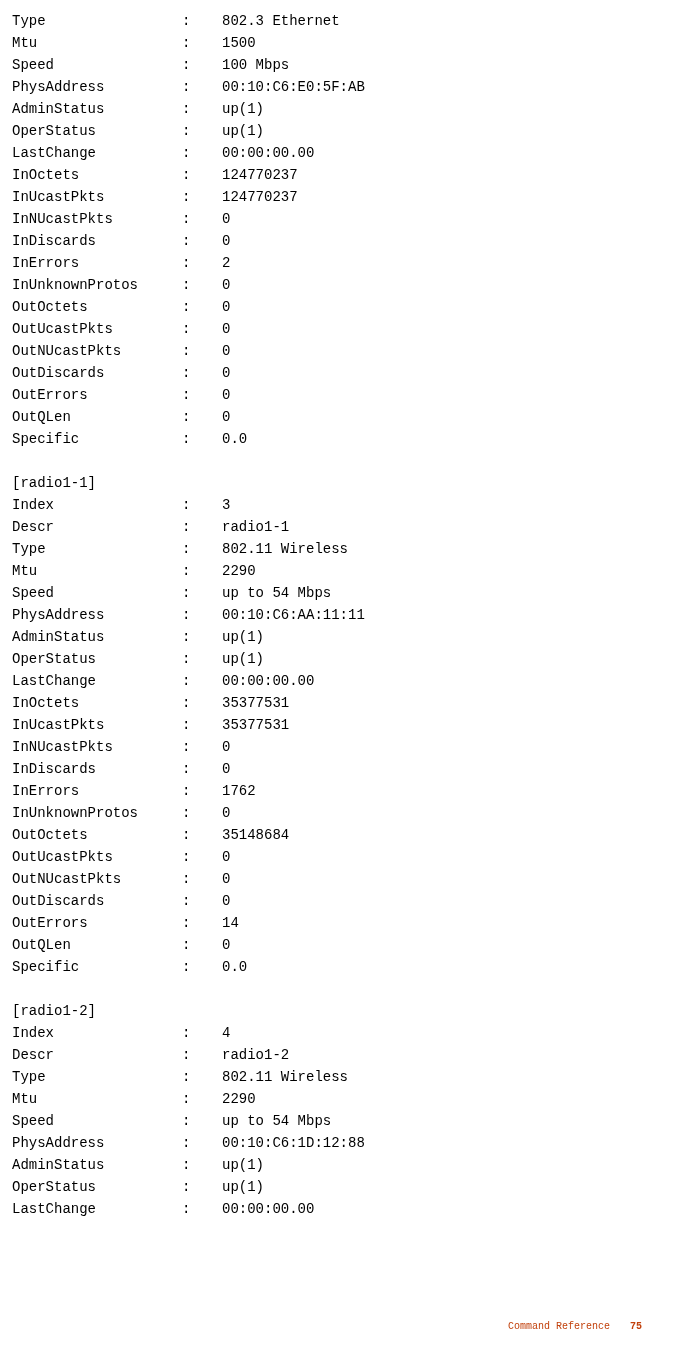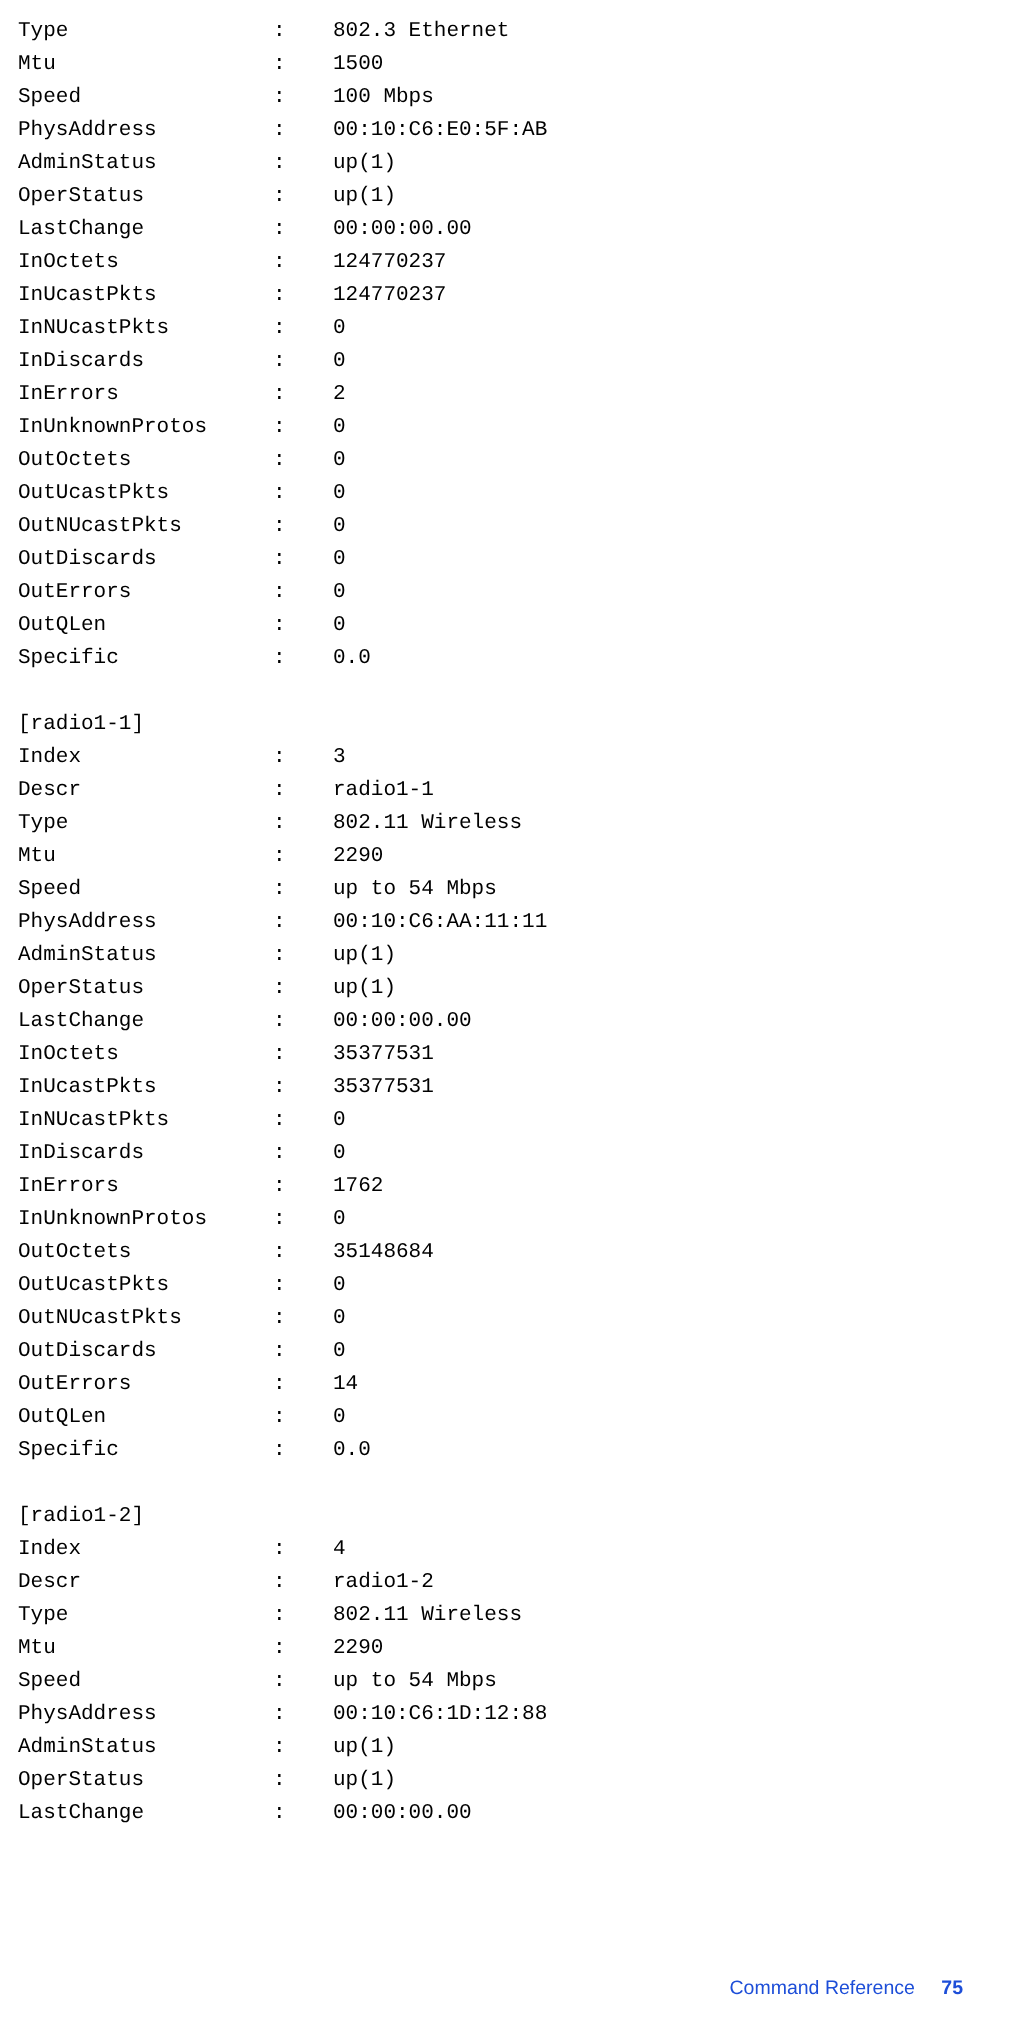--- a/index.html
+++ b/index.html
@@ -32,23 +32,23 @@
   .val {
     display: inline;
   }
   .section {
     margin-top: 22px;
   }
   .footer {
     position: absolute;
     bottom: 30px;
     right: 40px;
-    font-family: Liberation Sans, sans-serif;
-    font-size: 13px;
-    color: #1d4ed8;
+    font-family: Liberation Mono, monospace;
+    font-size: 10px;
+    color: #c2410c;
   }
   .footer .num {
     font-weight: bold;
     margin-left: 14px;
   }
 </style>
 </head>
 <body>
 
 <div class="content" id="content"><div class="row"><span class="key">Type</span><span class="colon">:</span><span class="val">802.3 Ethernet</span></div><div class="row"><span class="key">Mtu</span><span class="colon">:</span><span class="val">1500</span></div><div class="row"><span class="key">Speed</span><span class="colon">:</span><span class="val">100 Mbps</span></div><div class="row"><span class="key">PhysAddress</span><span class="colon">:</span><span class="val">00:10:C6:E0:5F:AB</span></div><div class="row"><span class="key">AdminStatus</span><span class="colon">:</span><span class="val">up(1)</span></div><div class="row"><span class="key">OperStatus</span><span class="colon">:</span><span class="val">up(1)</span></div><div class="row"><span class="key">LastChange</span><span class="colon">:</span><span class="val">00:00:00.00</span></div><div class="row"><span class="key">InOctets</span><span class="colon">:</span><span class="val">124770237</span></div><div class="row"><span class="key">InUcastPkts</span><span class="colon">:</span><span class="val">124770237</span></div><div class="row"><span class="key">InNUcastPkts</span><span class="colon">:</span><span class="val">0</span></div><div class="row"><span class="key">InDiscards</span><span class="colon">:</span><span class="val">0</span></div><div class="row"><span class="key">InErrors</span><span class="colon">:</span><span class="val">2</span></div><div class="row"><span class="key">InUnknownProtos</span><span class="colon">:</span><span class="val">0</span></div><div class="row"><span class="key">OutOctets</span><span class="colon">:</span><span class="val">0</span></div><div class="row"><span class="key">OutUcastPkts</span><span class="colon">:</span><span class="val">0</span></div><div class="row"><span class="key">OutNUcastPkts</span><span class="colon">:</span><span class="val">0</span></div><div class="row"><span class="key">OutDiscards</span><span class="colon">:</span><span class="val">0</span></div><div class="row"><span class="key">OutErrors</span><span class="colon">:</span><span class="val">0</span></div><div class="row"><span class="key">OutQLen</span><span class="colon">:</span><span class="val">0</span></div><div class="row"><span class="key">Specific</span><span class="colon">:</span><span class="val">0.0</span></div><div class="row section">[radio1-1]</div><div class="row"><span class="key">Index</span><span class="colon">:</span><span class="val">3</span></div><div class="row"><span class="key">Descr</span><span class="colon">:</span><span class="val">radio1-1</span></div><div class="row"><span class="key">Type</span><span class="colon">:</span><span class="val">802.11 Wireless</span></div><div class="row"><span class="key">Mtu</span><span class="colon">:</span><span class="val">2290</span></div><div class="row"><span class="key">Speed</span><span class="colon">:</span><span class="val">up to 54 Mbps</span></div><div class="row"><span class="key">PhysAddress</span><span class="colon">:</span><span class="val">00:10:C6:AA:11:11</span></div><div class="row"><span class="key">AdminStatus</span><span class="colon">:</span><span class="val">up(1)</span></div><div class="row"><span class="key">OperStatus</span><span class="colon">:</span><span class="val">up(1)</span></div><div class="row"><span class="key">LastChange</span><span class="colon">:</span><span class="val">00:00:00.00</span></div><div class="row"><span class="key">InOctets</span><span class="colon">:</span><span class="val">35377531</span></div><div class="row"><span class="key">InUcastPkts</span><span class="colon">:</span><span class="val">35377531</span></div><div class="row"><span class="key">InNUcastPkts</span><span class="colon">:</span><span class="val">0</span></div><div class="row"><span class="key">InDiscards</span><span class="colon">:</span><span class="val">0</span></div><div class="row"><span class="key">InErrors</span><span class="colon">:</span><span class="val">1762</span></div><div class="row"><span class="key">InUnknownProtos</span><span class="colon">:</span><span class="val">0</span></div><div class="row"><span class="key">OutOctets</span><span class="colon">:</span><span class="val">35148684</span></div><div class="row"><span class="key">OutUcastPkts</span><span class="colon">:</span><span class="val">0</span></div><div class="row"><span class="key">OutNUcastPkts</span><span class="colon">:</span><span class="val">0</span></div><div class="row"><span class="key">OutDiscards</span><span class="colon">:</span><span class="val">0</span></div><div class="row"><span class="key">OutErrors</span><span class="colon">:</span><span class="val">14</span></div><div class="row"><span class="key">OutQLen</span><span class="colon">:</span><span class="val">0</span></div><div class="row"><span class="key">Specific</span><span class="colon">:</span><span class="val">0.0</span></div><div class="row section">[radio1-2]</div><div class="row"><span class="key">Index</span><span class="colon">:</span><span class="val">4</span></div><div class="row"><span class="key">Descr</span><span class="colon">:</span><span class="val">radio1-2</span></div><div class="row"><span class="key">Type</span><span class="colon">:</span><span class="val">802.11 Wireless</span></div><div class="row"><span class="key">Mtu</span><span class="colon">:</span><span class="val">2290</span></div><div class="row"><span class="key">Speed</span><span class="colon">:</span><span class="val">up to 54 Mbps</span></div><div class="row"><span class="key">PhysAddress</span><span class="colon">:</span><span class="val">00:10:C6:1D:12:88</span></div><div class="row"><span class="key">AdminStatus</span><span class="colon">:</span><span class="val">up(1)</span></div><div class="row"><span class="key">OperStatus</span><span class="colon">:</span><span class="val">up(1)</span></div><div class="row"><span class="key">LastChange</span><span class="colon">:</span><span class="val">00:00:00.00</span></div></div>

